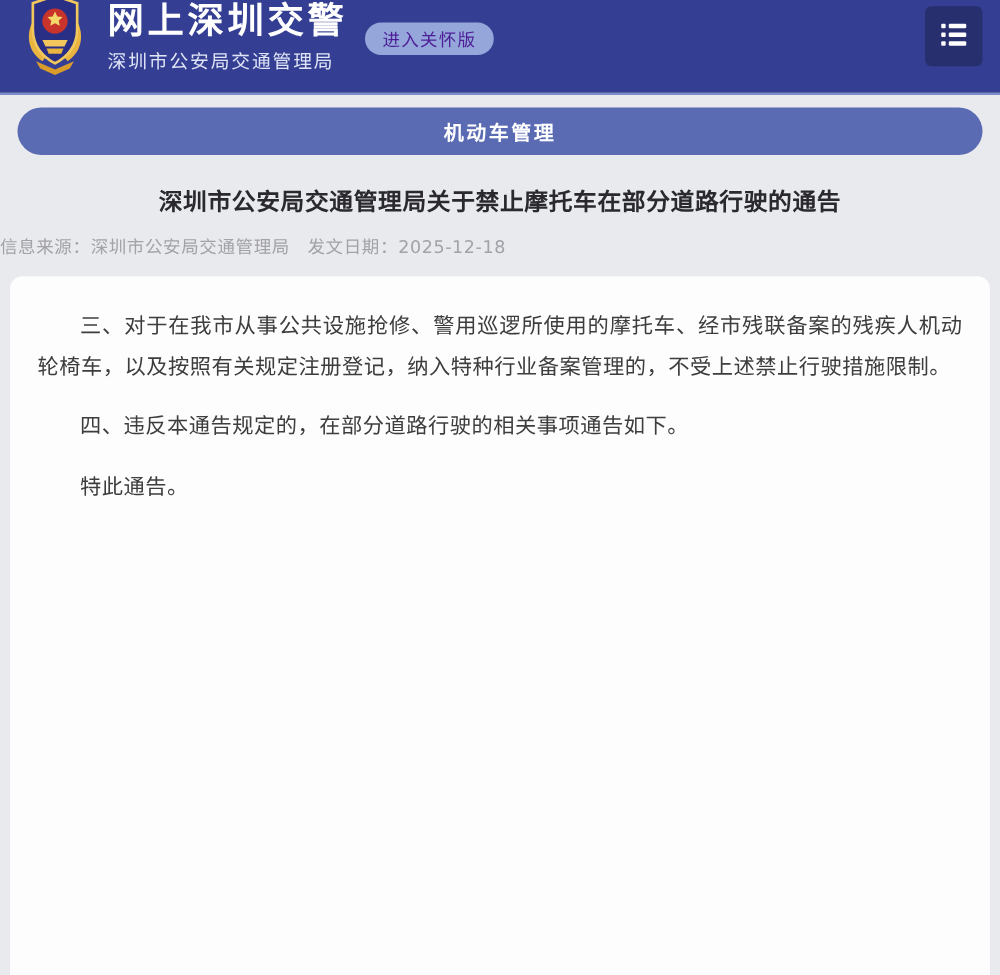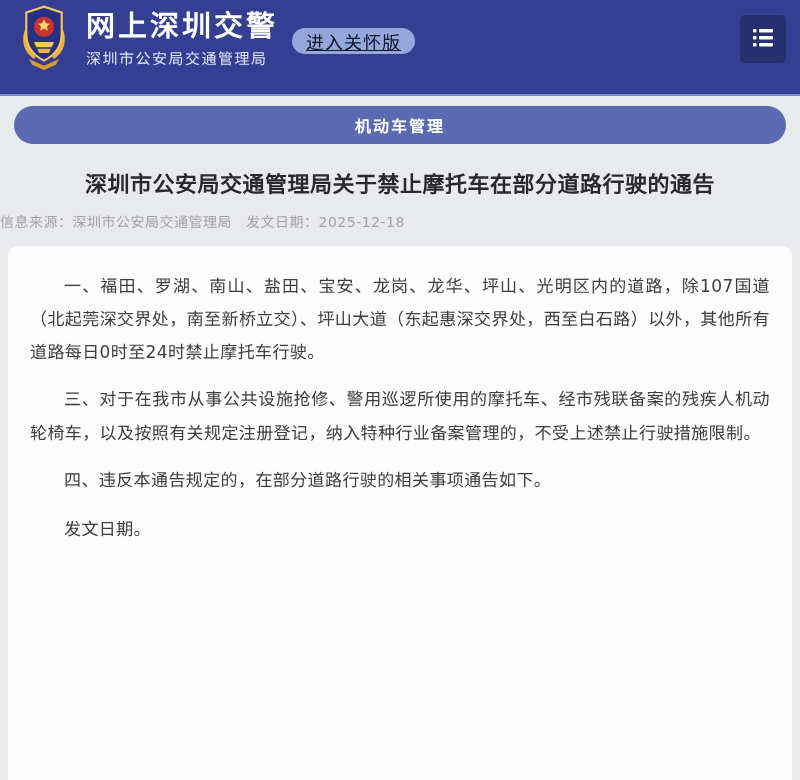--- a/index.html
+++ b/index.html
@@ -11,21 +11,21 @@
   .page {
     position: relative;
     width: 800px;
     height: 780px;
     overflow: hidden;
     background: #e9eaee;
   }
 
   
   .site-header {
-    height: 96px;
+    height: 76px;
     background: #343f93;
     border-bottom: 2px solid #7c8cc9;
     display: flex;
     align-items: center;
     padding: 0 14px 16px 16px;
   }
   .logo-wrap {
     width: 56px; height: 72px;
     flex: 0 0 auto;
     display: flex; align-items: center; justify-content: center;
@@ -43,30 +43,29 @@
     color: #dfe4f6;
     font-size: 15px;
     letter-spacing: 1.5px;
     margin-top: 4px;
   }
   .care-button {
     margin-left: 14px;
     align-self: center;
     transform: translateY(2px);
     background: #95a6db;
-    color: #0f172a;
+    color: #4c1d95;
     border: none;
     border-radius: 14px;
     height: 26px;
     padding: 0 14px;
-    font-size: 18px;
+    font-size: 14px;
     letter-spacing: 1px;
     font-family: inherit;
     cursor: pointer;
-    text-decoration: underline;
   }
   .menu-button {
     margin-left: auto;
     width: 46px; height: 48px;
     background: #272f6e;
     border: none;
     border-radius: 5px;
     display: flex; align-items: center; justify-content: center;
     cursor: pointer;
   }
@@ -86,21 +85,21 @@
     font-size: 16px;
     font-weight: 600;
     letter-spacing: 2px;
   }
 
   
   .article-title {
     margin-top: 22px;
     text-align: center;
     color: #2a2a2e;
-    font-size: 22px;
+    font-size: 19px;
     font-weight: 700;
     letter-spacing: 0.5px;
   }
   .article-meta {
     margin-top: 13px;
     color: #a2a2a8;
     font-size: 14px;
     letter-spacing: 0.5px;
   }
   .article-meta .meta-gap { display: inline-block; width: 14px; }
@@ -172,20 +171,19 @@
   <div class="nav-bar">
     <span>机动车管理</span>
   </div>
 
   <h1 class="article-title">深圳市公安局交通管理局关于禁止摩托车在部分道路行驶的通告</h1>
   <div class="article-meta">
     <span>信息来源：</span><span>深圳市公安局交通管理局</span><span class="meta-gap"></span><span>发文日期：</span><span>2025-12-18</span>
   </div>
 
   <main class="content-card">
-    <p>一、福田、罗湖、南山、盐田、宝安、龙岗、龙华、坪山、光明区内的道路，除107国道（北起莞深交界处，南至新桥立交）、坪山大道（东起惠深交界处，西至白石路）以外，其他所有道路每日0时至24时禁止摩托车行驶。</p>
     <p>三、对于在我市从事公共设施抢修、警用巡逻所使用的摩托车、经市残联备案的残疾人机动轮椅车，以及按照有关规定注册登记，纳入特种行业备案管理的，不受上述禁止行驶措施限制。</p>
     <p>四、违反本通告规定的，在部分道路行驶的相关事项通告如下。</p>
-    <p class="closing">发文日期。</p>
+    <p class="closing">特此通告。</p>
 
   </main>
 
 </div>
 
 </body></html>

